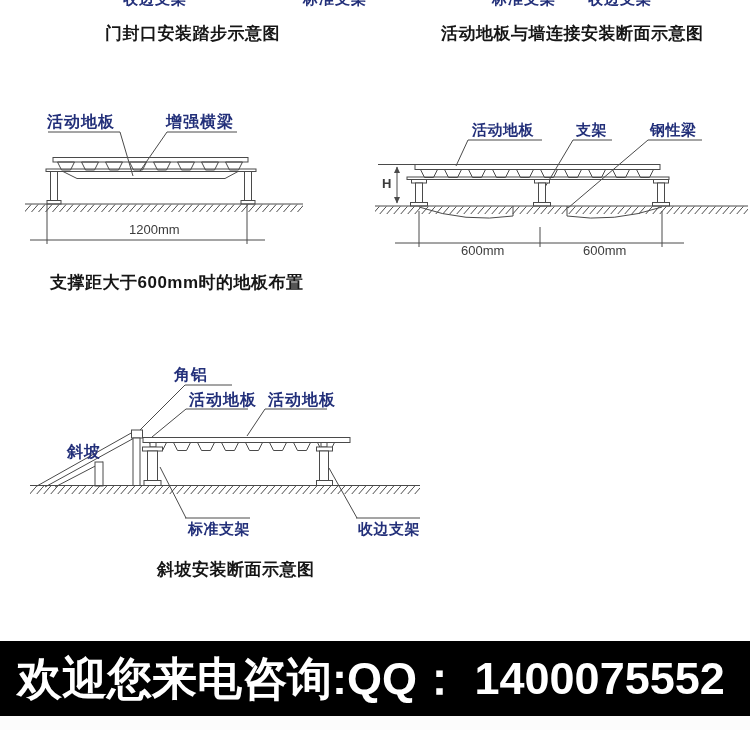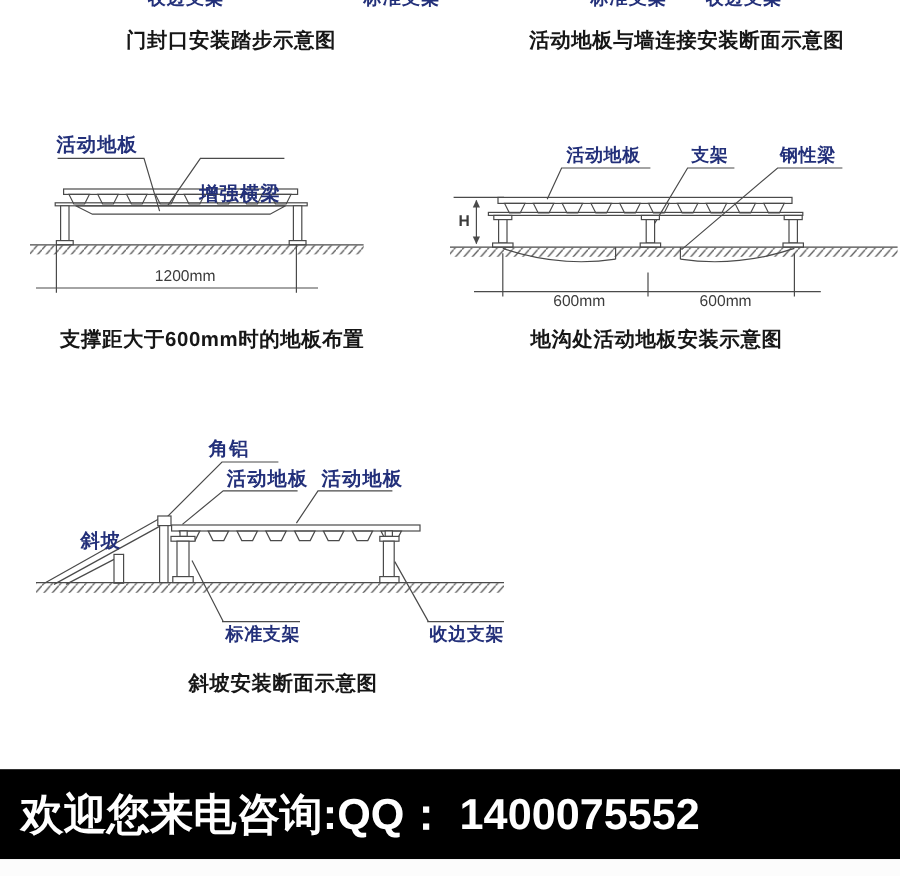--- a/index.html
+++ b/index.html
@@ -29,21 +29,21 @@
   .dim-b { font-weight:bold; }
   #art { position:absolute; left:0; top:0; }
   .art-stroke { stroke:var(--line,#4a4a4a); fill:none; stroke-width:1; }
   .art-solid  { stroke:var(--line,#4a4a4a); fill:#ffffff; stroke-width:1; }
   .art-fill   { fill:var(--line,#4a4a4a); stroke:none; }
   #banner {
     position:absolute; left:0; top:641px; width:750px; height:75px;
     background:var(--banner_bg,#000000);
   }
   #banner .txt {
-    color:var(--banner_fg,#ffffff); font-weight:bold; font-size:36px;
+    color:var(--banner_fg,#ffffff); font-weight:bold; font-size:45px;
     line-height:75px; padding-left:17px; letter-spacing:0px; white-space:nowrap;
   }
   #bottom-strip {
     position:absolute; left:0; top:716px; width:750px; height:14px;
     background:#fcfcfc;
   }
 </style>
 </head>
 <body>
 
@@ -177,31 +177,30 @@
   </svg>
 
   <div class="abs cutoff" style="left:123px;">收边支架</div>
   <div class="abs cutoff" style="left:303px;">标准支架</div>
   <div class="abs cutoff" style="left:492px;">标准支架</div>
   <div class="abs cutoff" style="left:588px;">收边支架</div>
   <div class="abs title" style="left:105px; top:24px;">门封口安装踏步示意图</div>
   <div class="abs title" style="left:441px; top:24px;">活动地板与墙连接安装断面示意图</div>
 
   <div class="abs lbl" style="left:47px; top:113px;">活动地板</div>
-  <div class="abs lbl" style="left:166px; top:113px;margin-top:41px;">增强横梁</div>
+  <div class="abs lbl" style="left:166px; top:113px;">增强横梁</div>
   <div class="abs dim" style="left:119px; top:223px;margin-left:10px;">1200mm</div>
   <div class="abs caption" style="left:50px; top:273px;">支撑距大于600mm时的地板布置</div>
 
   <div class="abs lbl lbl-sm" style="left:472px; top:121px;">活动地板</div>
   <div class="abs lbl lbl-sm" style="left:576px; top:121px;">支架</div>
   <div class="abs lbl lbl-sm" style="left:650px; top:121px;">钢性梁</div>
   <div class="abs dim dim-b" style="left:382px; top:177px;">H</div>
   <div class="abs dim" style="left:461px; top:244px;">600mm</div>
   <div class="abs dim" style="left:583px; top:244px;">600mm</div>
-  <div class="abs caption" style="left:442px; top:273px;">地沟处活动地板安装示意图</div>
 
   <div class="abs lbl" style="left:174px; top:366px;text-align:center;">角铝</div>
   <div class="abs lbl" style="left:189px; top:391px;">活动地板</div>
   <div class="abs lbl" style="left:268px; top:391px;">活动地板</div>
   <div class="abs lbl" style="left:67px; top:443px;">斜坡</div>
   <div class="abs lbl lbl-sm" style="left:188px; top:520px;">标准支架</div>
   <div class="abs lbl lbl-sm" style="left:358px; top:520px;">收边支架</div>
   <div class="abs caption" style="left:157px; top:560px;text-align:center;">斜坡安装断面示意图</div>
 
   <div id="banner">

